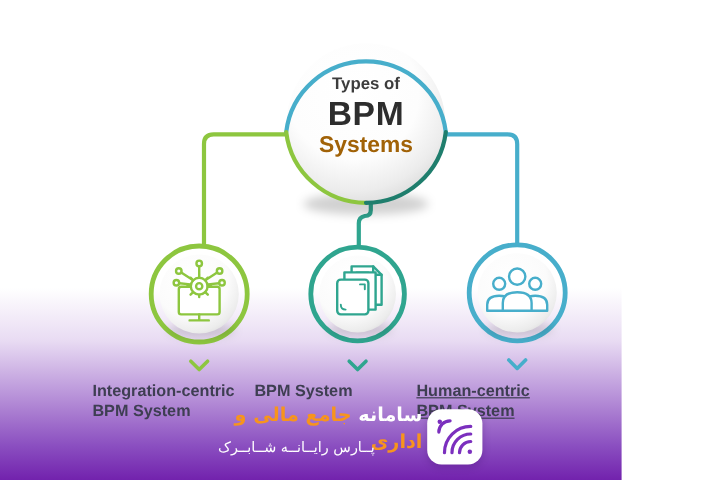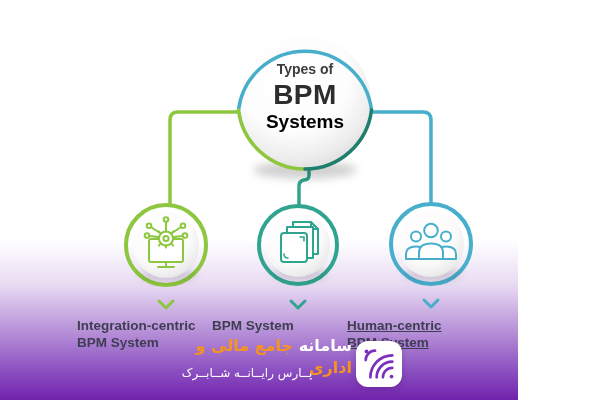--- a/index.html
+++ b/index.html
@@ -8,21 +8,21 @@
   .grad{position:absolute;left:0;top:0;width:600px;height:400px;z-index:0;
         background:linear-gradient(to bottom,
           rgba(255,255,255,0) 0%, rgba(255,255,255,0) 60%,
           rgba(205,176,228,0.45) 71%, rgba(164,116,206,0.85) 84%,
           #8a4ec0 93%, #7222ad 100%);}
   svg.diagram{position:absolute;left:0;top:0;z-index:1;}
   .center-text{position:absolute;left:239px;top:62px;width:132px;text-align:center;
                z-index:2;color:#333;line-height:1.1;}
   .center-text .l1{font-size:14px;font-weight:600;color:#3c3c3c;margin-bottom:3px;}
   .center-text .l2{font-size:28px;font-weight:800;color:#2d2d2d;letter-spacing:.5px;}
-  .center-text .l3{font-size:19px;font-weight:700;color:#000000;margin-top:1px;}
+  .center-text .l3{font-size:19px;font-weight:700;color:#a16207;margin-top:1px;}
   .branch-label{position:absolute;top:317px;width:170px;text-align:left;z-index:2;
                 font-size:13.5px;font-weight:700;color:#3e3e52;line-height:17px;}
   .branch-label .sub{font-weight:600;}
   #label-0{left:77px;} #label-1{left:212px;} #label-2{left:347px;text-decoration:underline;}
   .footer-line1{position:absolute;left:152px;top:335px;width:200px;z-index:3;
                 direction:rtl;text-align:right;font-family:"DejaVu Sans",sans-serif;
                 font-size:16px;font-weight:bold;line-height:22px;}
   .footer-line1 .w{color:#ffffff;} .footer-line1 .o{color:#f7941d;}
   .footer-line2{position:absolute;left:160px;top:366px;width:174px;z-index:3;
                 direction:rtl;text-align:center;font-family:"DejaVu Sans",sans-serif;

